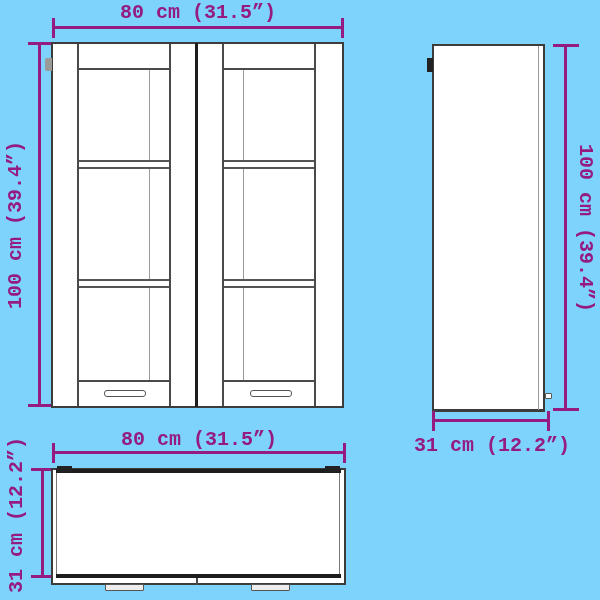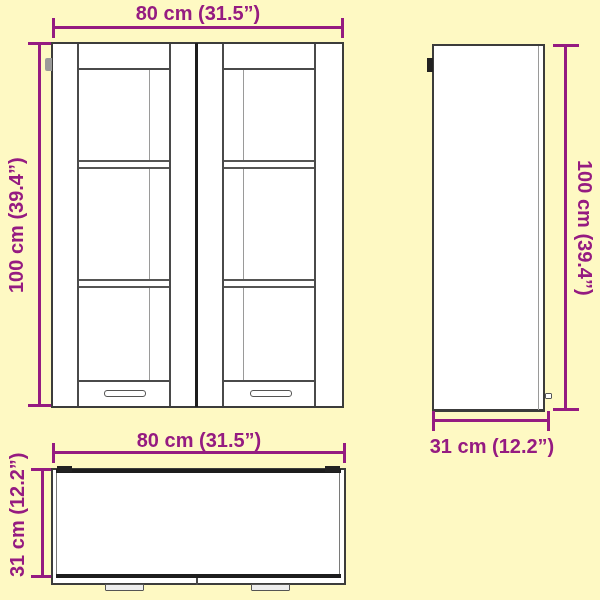--- a/index.html
+++ b/index.html
@@ -1,17 +1,17 @@
 <!DOCTYPE html>
 <html><head>
 <meta charset="utf-8">
 <style>
   html,body{margin:0;padding:0;background:#ffffff;}
-  #stage{position:relative;width:600px;height:600px;background:#fef9c3;overflow:hidden;
-         font-family:Liberation Sans, sans-serif;}
+  #stage{position:relative;width:600px;height:600px;background:#7dd3fc;overflow:hidden;
+         font-family:Liberation Mono, monospace;}
   .abs{position:absolute;box-sizing:border-box;}
   
   .dim{background:#951b81;}
   .dim-label{color:#951b81;font-weight:bold;font-size:20px;line-height:24px;white-space:nowrap;}
   .h-label{text-align:center;}
   .v-label{display:flex;align-items:center;justify-content:center;}
   .v-ccw{writing-mode:vertical-rl;transform:rotate(180deg);}
   .v-cw{writing-mode:vertical-rl;}
   
   .box{border:2px solid #3c3c3b;background:#ffffff;}

